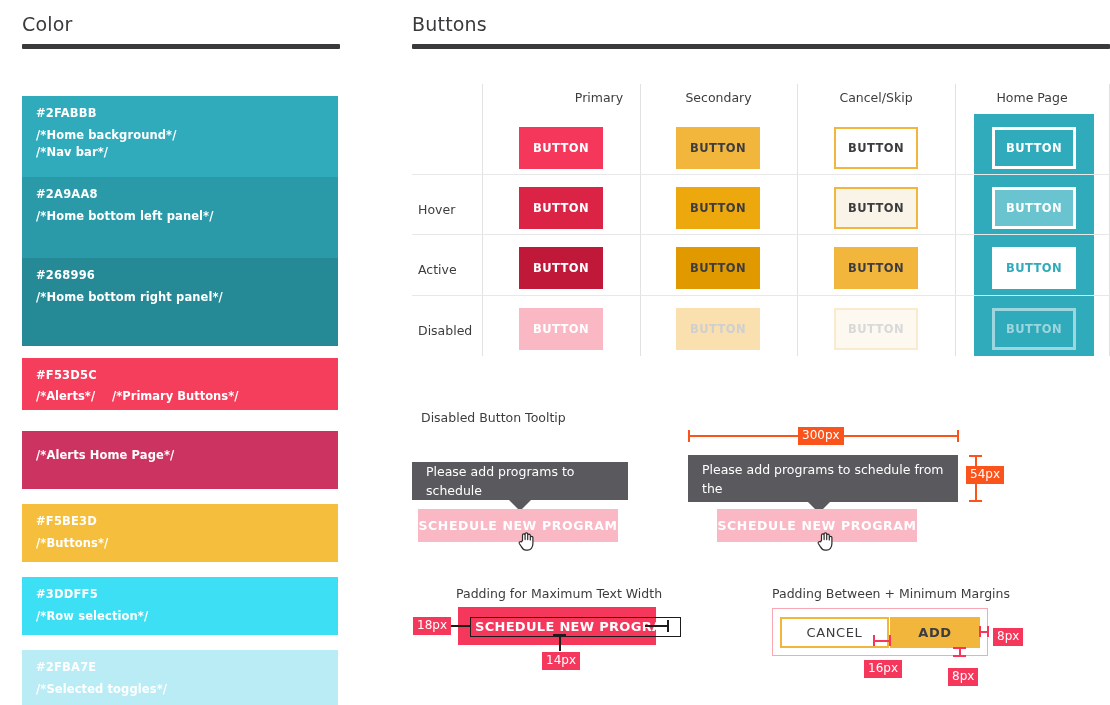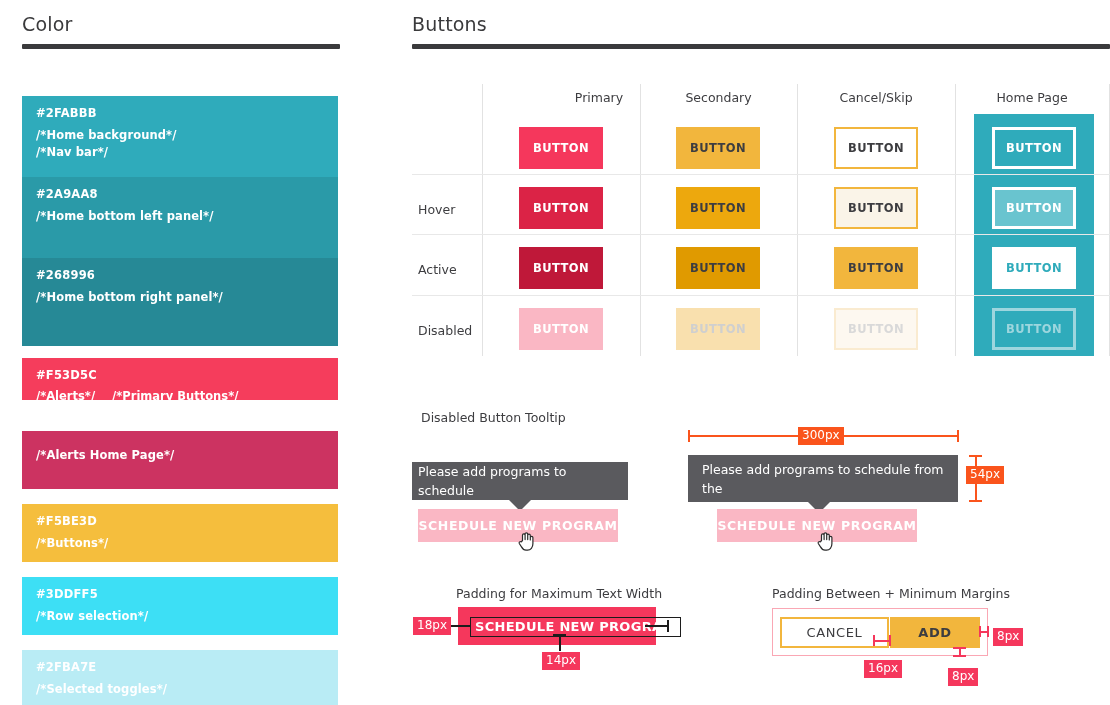--- a/index.html
+++ b/index.html
@@ -110,21 +110,21 @@
     position: absolute;
     font-size: 12.5px;
     color: #3d3d40;
   }
   .tooltip {
     position: absolute;
     background: #5A5A5E;
     color: #ffffff;
     font-size: 12.5px;
     line-height: 19px;
-    padding: 10px 6px;
+    padding: 10px 14px;
   }
   .tip-arrow {
     position: absolute;
     width: 0; height: 0;
     border-left: 11px solid transparent;
     border-right: 11px solid transparent;
     border-top: 11px solid #5A5A5E;
   }
   .disabled-cta {
     position: absolute;
@@ -202,21 +202,21 @@
   </div>
   <div class="swatch" style="top:177px; height:81px; background:#2A9AA8;">
     <span class="hex">#2A9AA8</span>
     <span class="cmt">/*Home bottom left panel*/</span>
   </div>
   <div class="swatch" style="top:258px; height:88px; background:#268996;">
     <span class="hex">#268996</span>
     <span class="cmt">/*Home bottom right panel*/</span>
   </div>
 
-  <div class="swatch" style="top:358px; height:42px; background:#F53D5C;">
+  <div class="swatch" style="top:358px; height:52px; background:#F53D5C;">
     <span class="hex">#F53D5C</span>
     <span class="cmt-row">
       <span>/*Alerts*/</span><span class="gap">&nbsp;</span><span>/*Primary Buttons*/</span>
     </span>
   </div>
 
   <div class="swatch" style="top:431px; height:58px; background:#CC3361;">
     <span class="cmt">/*Alerts Home Page*/</span>
   </div>
 

